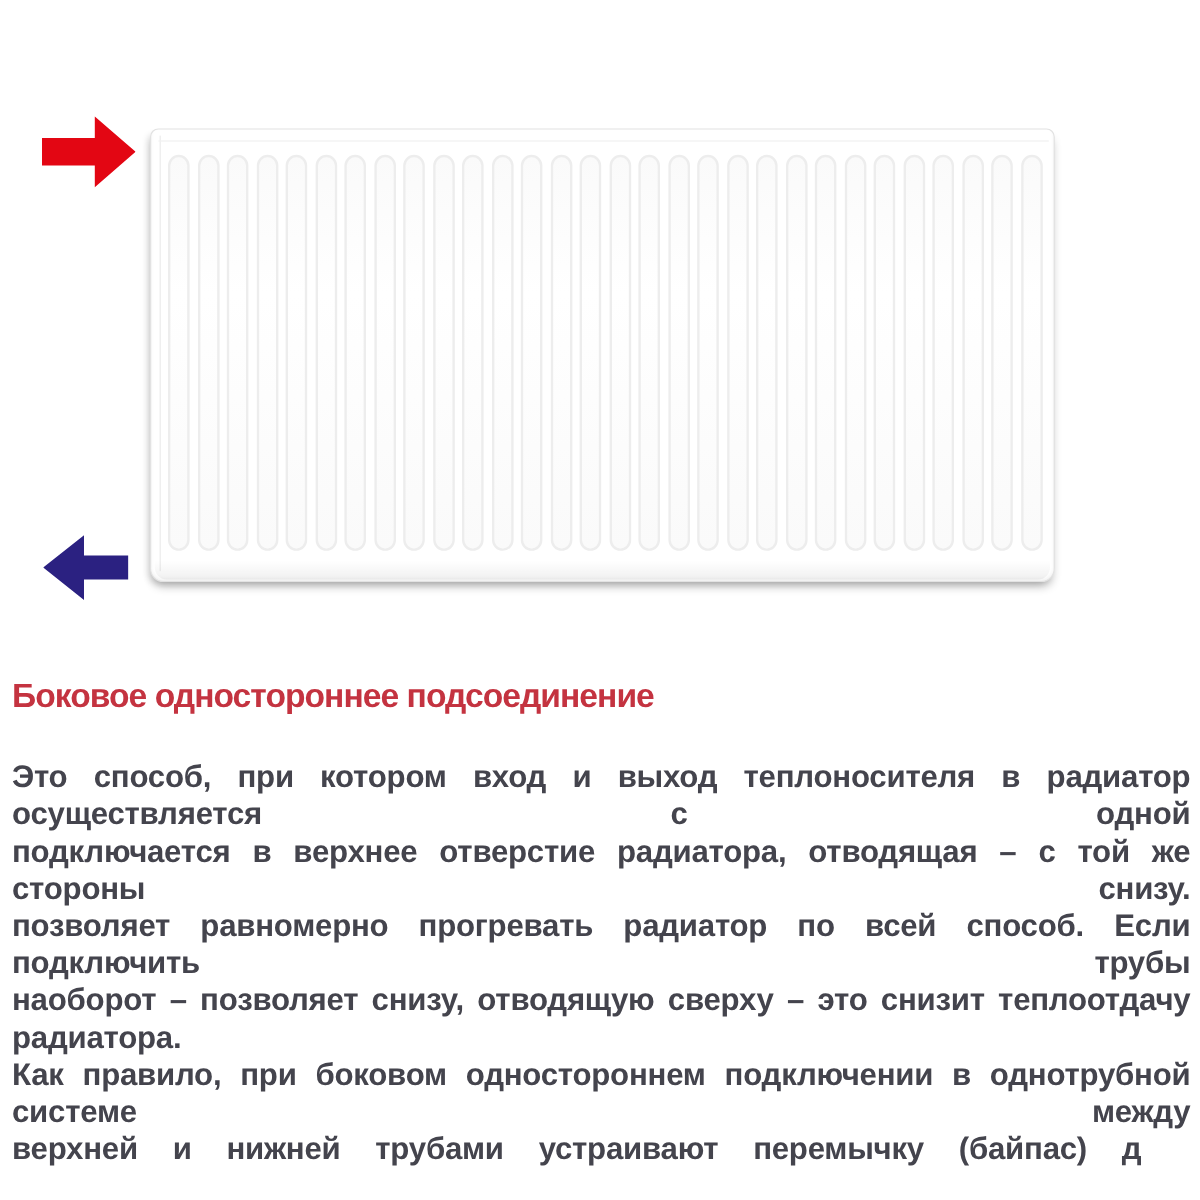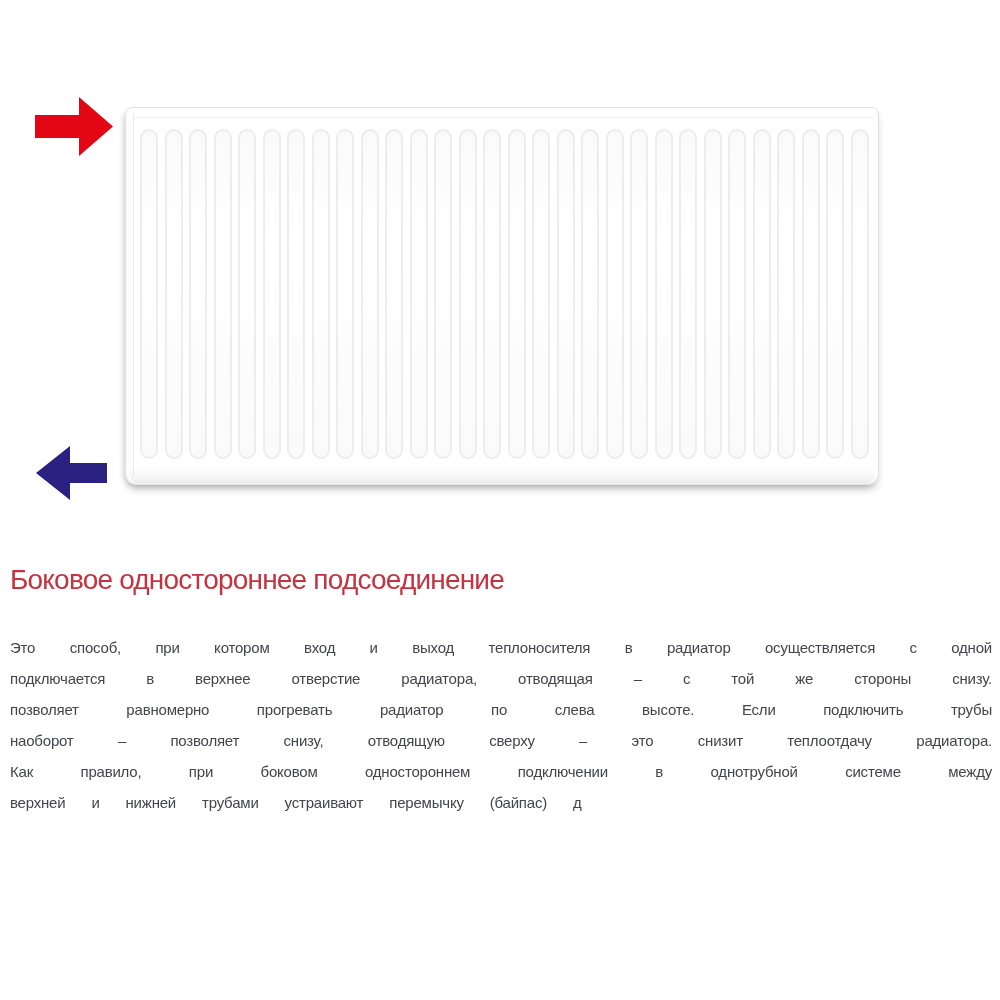--- a/index.html
+++ b/index.html
@@ -68,32 +68,33 @@
   .flow-arrow.inlet  { left: 35px;  top: 95px;  width: 78px; height: 63px; }
   .flow-arrow.outlet { left: 36px;  top: 443px; width: 71px; height: 60px; }
 
   
   .section-heading {
     position: absolute;
     left: 10px;
     top: 563px;
     margin: 0;
     font-size: 28px;
-    font-weight: 400;
+    font-weight: 700;
     letter-spacing: -0.8px;
     line-height: 34px;
   }
   .description {
     position: absolute;
     left: 10px;
     top: 632px;
     width: 982px;
-    font-size: 15px;
+    font-size: 26px;
     line-height: 31px;
     letter-spacing: -0.2px;
+    font-weight: bold;
   }
   .line { text-align: justify; }
   .line.jl { text-align-last: justify; }
   .line.spread { word-spacing: 22px; }
 </style>
 </head>
 <body>
 
 <div class="stage">
 
@@ -143,19 +144,19 @@
     <svg width="71" height="60" viewBox="0 0 71 60" xmlns="http://www.w3.org/2000/svg">
       <path d="M71 20 H34 V3 L0 30 L34 57 V40 H71 Z" fill="#2b2181"></path>
     </svg>
   </div>
 
   <h1 class="section-heading" style="color: rgb(196, 51, 64);">Боковое одностороннее подсоединение</h1>
 
   <div class="description" style="color: rgb(68, 68, 77);">
     <div class="line jl">Это способ, при котором вход и выход теплоносителя в радиатор осуществляется с одной</div>
     <div class="line jl">подключается в верхнее отверстие радиатора, отводящая – с той же стороны снизу.</div>
-    <div class="line jl">позволяет равномерно прогревать радиатор по слева высоте. Если подключить трубы</div>
+    <div class="line jl">позволяет равномерно прогревать радиатор по всей способ. Если подключить трубы</div>
     <div class="line jl">наоборот – позволяет снизу, отводящую сверху – это снизит теплоотдачу радиатора.</div>
     <div class="line jl">Как правило, при боковом одностороннем подключении в однотрубной системе между</div>
     <div class="line spread">верхней и нижней трубами устраивают перемычку (байпас) д</div>
   </div>
 
 </div>
 
 </body></html>

